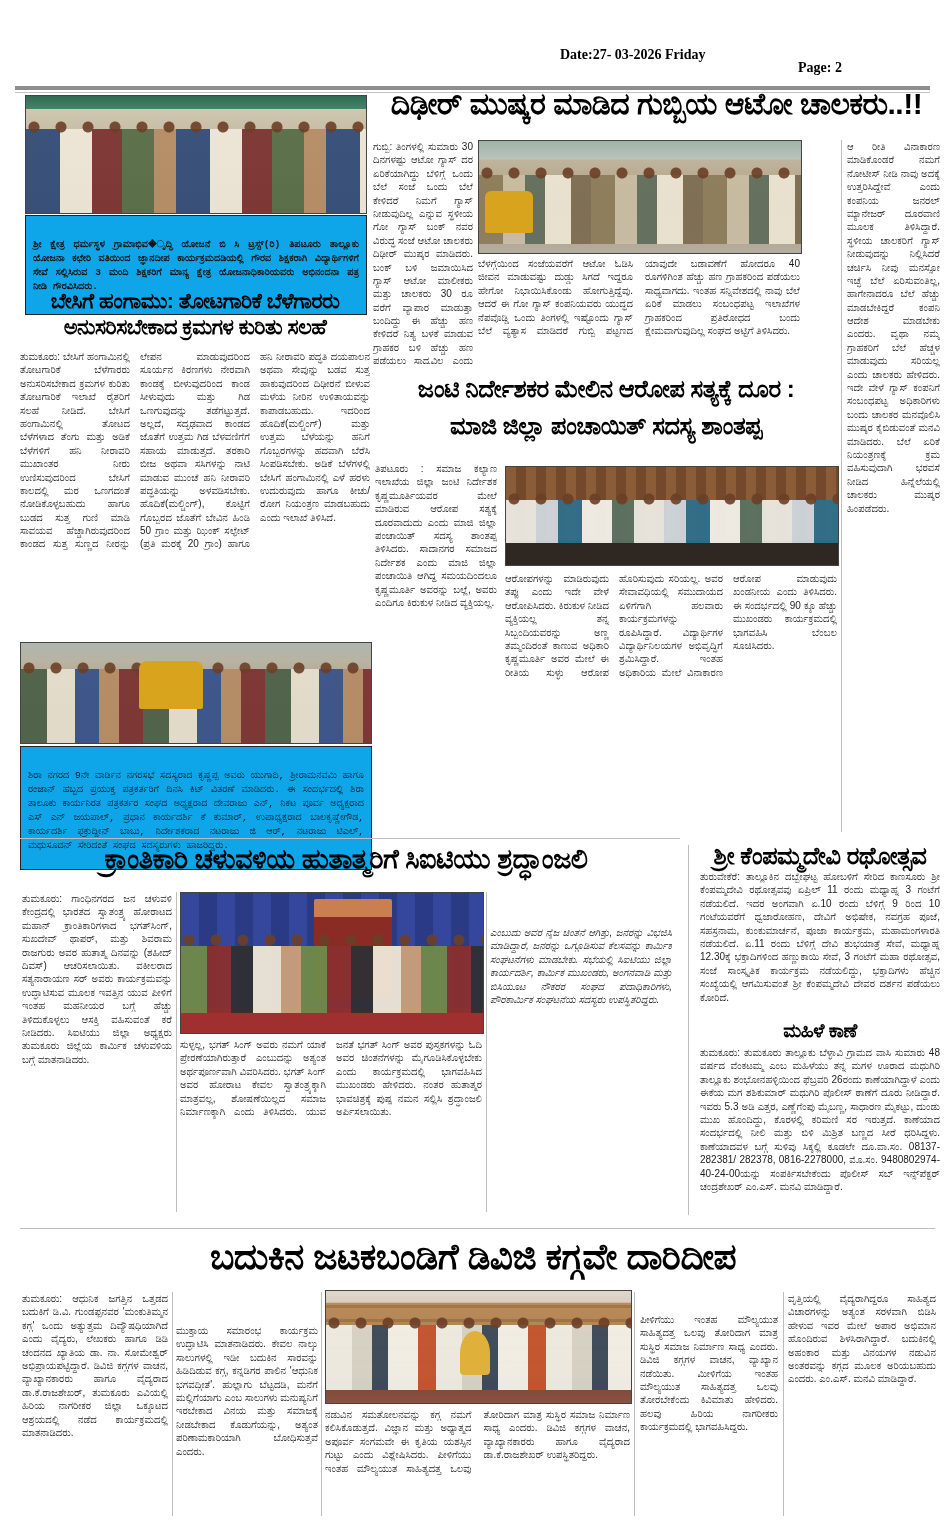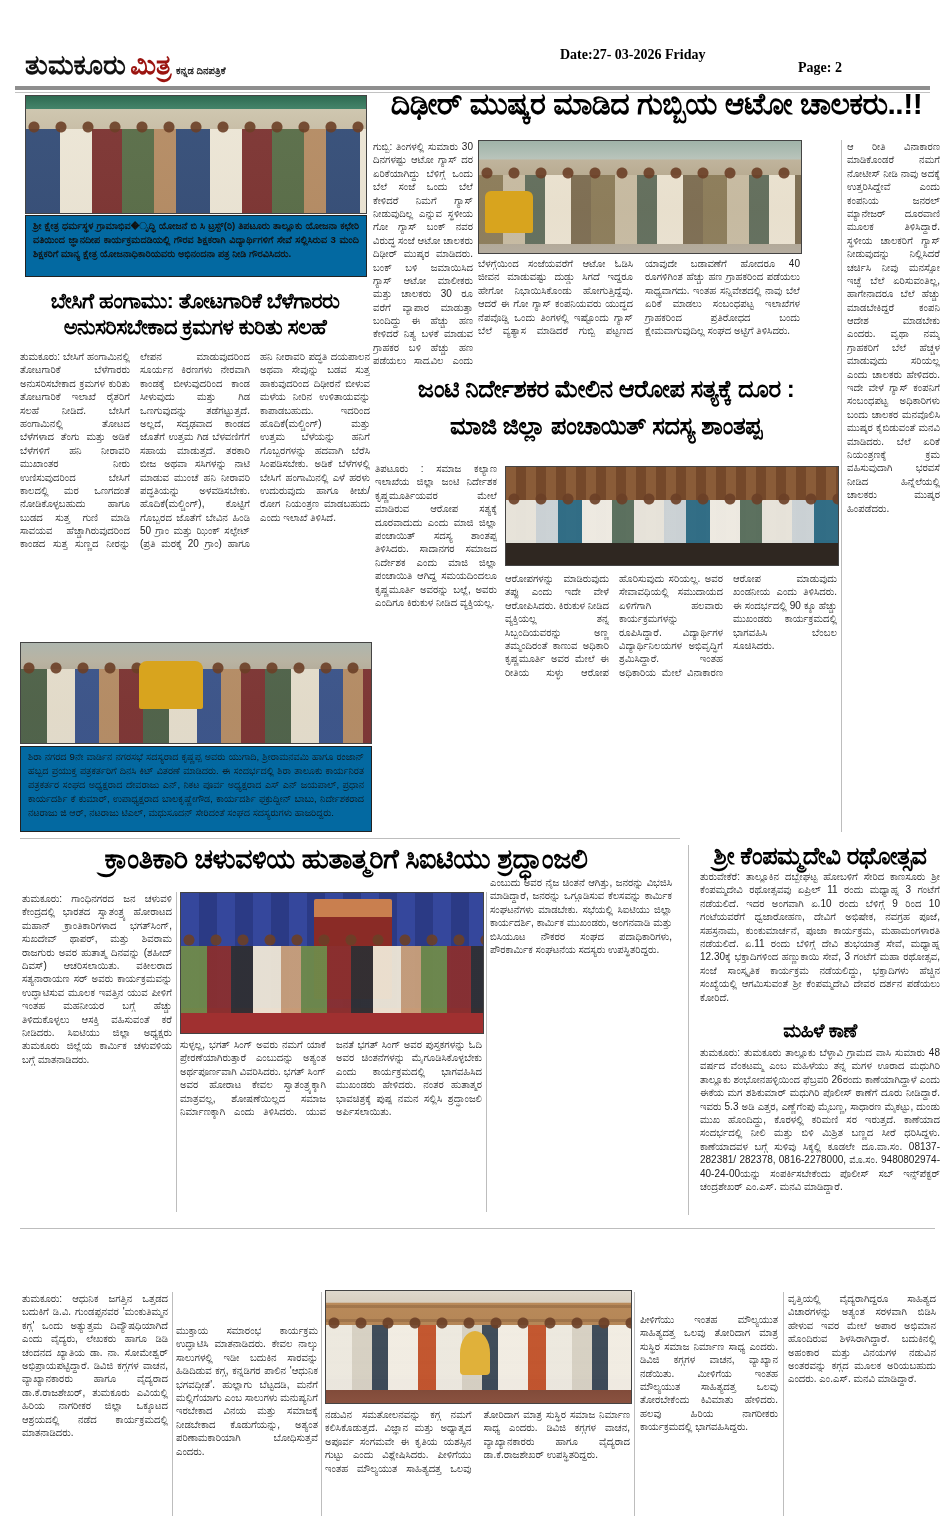--- a/index.html
+++ b/index.html
@@ -2,43 +2,38 @@
 <html><head>
 <meta charset="utf-8">
 <style>
   html,body{margin:0;padding:0;background:#e9e9e9;}
   .page{position:relative;width:945px;height:1523px;background:#ffffff;overflow:hidden;
         font-family:"Liberation Sans",sans-serif;color:#111;}
   .abs{position:absolute;}
   .hl{font-weight:bold;color:#000;text-align:center;letter-spacing:-0.5px;}
   .col{font-size:10px;line-height:1.34;text-align:justify;color:#1b1b1b;overflow:hidden;}
   .cap{font-size:9.6px;line-height:1.45;font-weight:bold;text-align:justify;color:#111;
-       border:1px solid #222;padding:3px 7px;overflow:hidden;background:#0369a1;}
+       border:1px solid #222;padding:22px 7px;overflow:hidden;background:#0ea5e9;font-family:Liberation Mono, monospace;}
   .photo{overflow:hidden;border:1px solid #444;}
   .band{position:absolute;left:0;right:0;}
   .heads{position:absolute;left:0;right:0;height:16px;
          background-image:radial-gradient(circle at 8px 8px,#6b3f26 0 5px,rgba(0,0,0,0) 6px);
          background-size:27px 16px;background-repeat:repeat-x;opacity:.9;}
   .vline{width:1px;background:#bdbdbd;}
   .hline{height:1px;background:#bdbdbd;}
   .masthead-black{font-size:27px;font-weight:bold;color:#111;}
   .masthead-red{font-size:27px;font-weight:bold;color:#9b1410;}
   .tagline{font-size:10px;font-weight:bold;color:#222;}
   .dateline{font-family:"Liberation Serif",serif;font-weight:bold;font-size:14px;color:#000;}
 </style>
 </head>
 <body>
 
 <div class="page">
 
-  <div class="abs" style="left:25px;top:50px;">
-    <span class="masthead-black">ತುಮಕೂರು</span>
-    <span class="masthead-red">ಮಿತ್ರ</span>
-    <span class="tagline">ಕನ್ನಡ ದಿನಪತ್ರಿಕೆ</span>
-  </div>
   <div class="abs dateline" style="left:560px;top:47px;">Date:27- 03-2026  Friday</div>
   <div class="abs dateline" style="left:798px;top:60px;">Page: 2</div>
   <div class="abs" style="left:15px;top:86px;width:915px;height:4px;background:#8e8e8e;"></div>
   <div class="abs" style="left:15px;top:92px;width:915px;height:1px;background:#c2c2c2;"></div>
 
   <div class="abs photo" style="left:25px;top:95px;width:340px;height:117px;
        background:linear-gradient(180deg,#2f6b52 0%,#45846a 11%,#cfc7b0 11.5%,#bfb199 55%,#a3947a 100%);">
     <div class="band" style="top:28%;bottom:0;opacity:.92;
          background:repeating-linear-gradient(90deg,#2f4a78 0 34px,#efe9da 34px 66px,#7a2f2f 66px 96px,#556b46 96px 128px,#b58b63 128px 150px);"></div>
     <div class="heads" style="top:20%;"></div>
@@ -109,24 +104,25 @@
        background:repeating-linear-gradient(90deg,#35479c 0 18px,#2b3a85 18px 36px);">
     <div class="abs" style="left:44%;top:4%;width:78px;height:72%;background:linear-gradient(180deg,#c97f4f 0 18%,#8a2b26 18% 100%);border-radius:2px;"></div>
     <div class="band" style="bottom:0;height:18%;background:#a03030;"></div>
     <div class="band" style="top:38%;bottom:14%;opacity:.95;
          background:repeating-linear-gradient(90deg,#6f8a4a 0 26px,#8a2f2f 26px 50px,#2f2f33 50px 72px,#efe7d6 72px 100px,#caa07a 100px 120px);"></div>
     <div class="heads" style="top:28%;"></div>
   </div>
 
   <div class="abs col" style="left:180px;top:1038px;width:302px;height:174px;column-count:2;column-gap:10px;">ಸುಳ್ಳಲ್ಲ, ಭಗತ್ ಸಿಂಗ್ ಅವರು ನಮಗೆ ಯಾಕೆ ಪ್ರೇರಣೆಯಾಗಿರುತ್ತಾರೆ ಎಂಬುದನ್ನು ಅತ್ಯಂತ ಅರ್ಥಪೂರ್ಣವಾಗಿ ವಿವರಿಸಿದರು. ಭಗತ್ ಸಿಂಗ್ ಅವರ ಹೋರಾಟ ಕೇವಲ ಸ್ವಾತಂತ್ರ್ಯಕ್ಕಾಗಿ ಮಾತ್ರವಲ್ಲ, ಶೋಷಣೆಯಿಲ್ಲದ ಸಮಾಜ ನಿರ್ಮಾಣಕ್ಕಾಗಿ ಎಂದು ತಿಳಿಸಿದರು. ಯುವ ಜನತೆ ಭಗತ್ ಸಿಂಗ್ ಅವರ ಪುಸ್ತಕಗಳನ್ನು ಓದಿ ಅವರ ಚಿಂತನೆಗಳನ್ನು ಮೈಗೂಡಿಸಿಕೊಳ್ಳಬೇಕು ಎಂದು ಕಾರ್ಯಕ್ರಮದಲ್ಲಿ ಭಾಗವಹಿಸಿದ ಮುಖಂಡರು ಹೇಳಿದರು. ನಂತರ ಹುತಾತ್ಮರ ಭಾವಚಿತ್ರಕ್ಕೆ ಪುಷ್ಪ ನಮನ ಸಲ್ಲಿಸಿ ಶ್ರದ್ಧಾಂಜಲಿ ಅರ್ಪಿಸಲಾಯಿತು.</div>
 
-  <div class="abs col" style="left:490px;top:876px;width:182px;height:320px;">ಎಂಬುದು ಅವರ ನೈಜ ಚಿಂತನೆ ಆಗಿತ್ತು, ಜನರನ್ನು ವಿಭಜಿಸಿ ಮಾಡಿದ್ದಾರೆ, ಜನರನ್ನು ಒಗ್ಗೂಡಿಸುವ ಕೆಲಸವನ್ನು ಕಾರ್ಮಿಕ ಸಂಘಟನೆಗಳು ಮಾಡಬೇಕು. ಸಭೆಯಲ್ಲಿ ಸಿಐಟಿಯು ಜಿಲ್ಲಾ ಕಾರ್ಯದರ್ಶಿ, ಕಾರ್ಮಿಕ ಮುಖಂಡರು, ಅಂಗನವಾಡಿ ಮತ್ತು ಬಿಸಿಯೂಟ ನೌಕರರ ಸಂಘದ ಪದಾಧಿಕಾರಿಗಳು, ಪೌರಕಾರ್ಮಿಕ ಸಂಘಟನೆಯ ಸದಸ್ಯರು ಉಪಸ್ಥಿತರಿದ್ದರು.</div>
+  <div class="abs col" style="left:490px;top:926px;width:182px;height:320px;font-style:italic;">ಎಂಬುದು ಅವರ ನೈಜ ಚಿಂತನೆ ಆಗಿತ್ತು, ಜನರನ್ನು ವಿಭಜಿಸಿ ಮಾಡಿದ್ದಾರೆ, ಜನರನ್ನು ಒಗ್ಗೂಡಿಸುವ ಕೆಲಸವನ್ನು ಕಾರ್ಮಿಕ ಸಂಘಟನೆಗಳು ಮಾಡಬೇಕು. ಸಭೆಯಲ್ಲಿ ಸಿಐಟಿಯು ಜಿಲ್ಲಾ ಕಾರ್ಯದರ್ಶಿ, ಕಾರ್ಮಿಕ ಮುಖಂಡರು, ಅಂಗನವಾಡಿ ಮತ್ತು ಬಿಸಿಯೂಟ ನೌಕರರ ಸಂಘದ ಪದಾಧಿಕಾರಿಗಳು, ಪೌರಕಾರ್ಮಿಕ ಸಂಘಟನೆಯ ಸದಸ್ಯರು ಉಪಸ್ಥಿತರಿದ್ದರು.</div>
   <div class="abs vline" style="left:486px;top:892px;height:320px;"></div>
   <div class="abs vline" style="left:176px;top:892px;height:320px;"></div>
 
+  <div class="abs hl" style="left:28px;top:1236px;width:890px;font-size:36px;">ಬದುಕಿನ ಜಟಕಬಂಡಿಗೆ ಡಿವಿಜಿ ಕಗ್ಗವೇ ದಾರಿದೀಪ</div>
 
   <div class="abs col" style="left:22px;top:1292px;width:146px;height:224px;">ತುಮಕೂರು: ಆಧುನಿಕ ಜಗತ್ತಿನ ಒತ್ತಡದ ಬದುಕಿಗೆ ಡಿ.ವಿ. ಗುಂಡಪ್ಪನವರ 'ಮಂಕುತಿಮ್ಮನ ಕಗ್ಗ' ಒಂದು ಅತ್ಯುತ್ತಮ ದಿವ್ಯೌಷಧಿಯಾಗಿದೆ ಎಂದು ವೈದ್ಯರು, ಲೇಖಕರು ಹಾಗೂ ಡಿಡಿ ಚಂದನದ ಖ್ಯಾತಿಯ ಡಾ. ನಾ. ಸೋಮೇಶ್ವರ್ ಅಭಿಪ್ರಾಯಪಟ್ಟಿದ್ದಾರೆ. ಡಿವಿಜಿ ಕಗ್ಗಗಳ ವಾಚನ, ವ್ಯಾಖ್ಯಾನಕಾರರು ಹಾಗೂ ವೈದ್ಯರಾದ ಡಾ.ಕೆ.ರಾಜಶೇಖರ್, ತುಮಕೂರು ಎವಿಯಲ್ಲಿ ಹಿರಿಯ ನಾಗರೀಕರ ಜಿಲ್ಲಾ ಒಕ್ಕೂಟದ ಆಶ್ರಯದಲ್ಲಿ ನಡೆದ ಕಾರ್ಯಕ್ರಮದಲ್ಲಿ ಮಾತನಾಡಿದರು.</div>
   <div class="abs col" style="left:176px;top:1292px;width:142px;height:224px;margin-top:32px;">ಮುಕ್ತಾಯ ಸಮಾರಂಭ ಕಾರ್ಯಕ್ರಮ ಉದ್ಘಾಟಿಸಿ ಮಾತನಾಡಿದರು. ಕೇವಲ ನಾಲ್ಕು ಸಾಲುಗಳಲ್ಲಿ ಇಡೀ ಬದುಕಿನ ಸಾರವನ್ನು ಹಿಡಿದಿಡುವ ಕಗ್ಗ, ಕನ್ನಡಿಗರ ಪಾಲಿನ 'ಆಧುನಿಕ ಭಗವದ್ಗೀತೆ'. ಹುಲ್ಲಾಗು ಬೆಟ್ಟದಡಿ, ಮನೆಗೆ ಮಲ್ಲಿಗೆಯಾಗು ಎಂಬ ಸಾಲುಗಳು ಮನುಷ್ಯನಿಗೆ ಇರಬೇಕಾದ ವಿನಯ ಮತ್ತು ಸಮಾಜಕ್ಕೆ ನೀಡಬೇಕಾದ ಕೊಡುಗೆಯನ್ನು, ಅತ್ಯಂತ ಪರಿಣಾಮಕಾರಿಯಾಗಿ ಬೋಧಿಸುತ್ತವೆ ಎಂದರು.</div>
 
   <div class="abs photo" style="left:325px;top:1290px;width:305px;height:112px;
        background:linear-gradient(180deg,#ded8cc 0%,#d8cfc0 10%,#b98a5a 11%,#a97c4e 78%,#7a4535 79%,#8a5240 100%);">
     <div class="band" style="top:10%;bottom:22%;opacity:.25;
          background:repeating-linear-gradient(0deg,#5e3c22 0 3px,rgba(0,0,0,0) 3px 14px);"></div>
     <div class="band" style="top:30%;bottom:12%;opacity:.95;
          background:repeating-linear-gradient(90deg,#f0eee6 0 26px,#d9d5c9 26px 46px,#3a4a5a 46px 62px,#f5f2ea 62px 92px,#c4552e 92px 110px);"></div>

